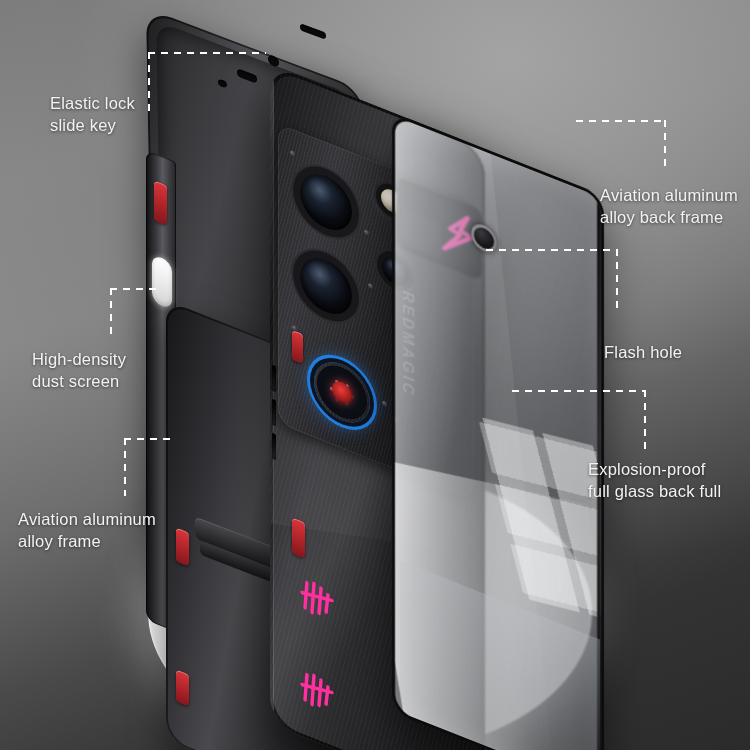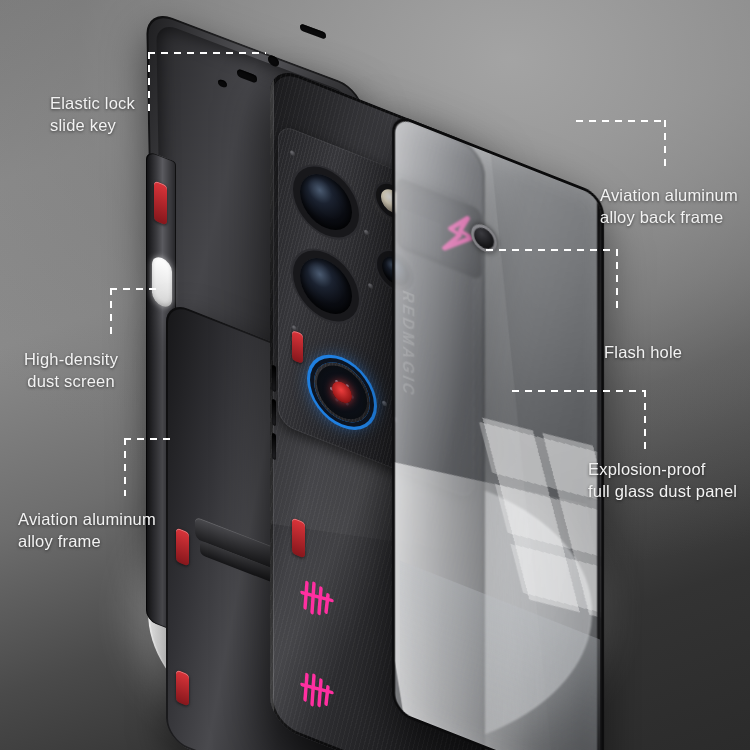--- a/index.html
+++ b/index.html
@@ -412,21 +412,21 @@
     <div class="seg h" style="left:148px; top:52px; width:118px;"></div>
     <div class="seg v" style="left:148px; top:52px; height:60px;"></div>
   </div>
   <div class="label" style="left:50px; top:92px;">Elastic lock
 slide key</div>
 
   <div class="lead">
     <div class="seg h" style="left:110px; top:288px; width:48px;"></div>
     <div class="seg v" style="left:110px; top:288px; height:52px;"></div>
   </div>
-  <div class="label" style="left:24px; top:348px;text-align:center;">High-density
+  <div class="label" style="left:32px; top:348px;">High-density
 dust screen</div>
 
   <div class="lead">
     <div class="seg h" style="left:124px; top:438px; width:50px;"></div>
     <div class="seg v" style="left:124px; top:438px; height:58px;"></div>
   </div>
   <div class="label" style="left:18px; top:508px;">Aviation aluminum
 alloy frame</div>
 
   <div class="lead">
@@ -440,15 +440,15 @@
     <div class="seg h" style="left:486px; top:249px; width:130px;"></div>
     <div class="seg v" style="left:616px; top:249px; height:64px;"></div>
   </div>
   <div class="label" style="left:604px; top:325px;margin-top:16px;">Flash hole</div>
 
   <div class="lead">
     <div class="seg h" style="left:512px; top:390px; width:132px;"></div>
     <div class="seg v" style="left:644px; top:390px; height:62px;"></div>
   </div>
   <div class="label" style="left:588px; top:458px;">Explosion-proof
-full glass dust panel</div>
+full glass back full</div>
 
 </div>
 
 </body></html>

